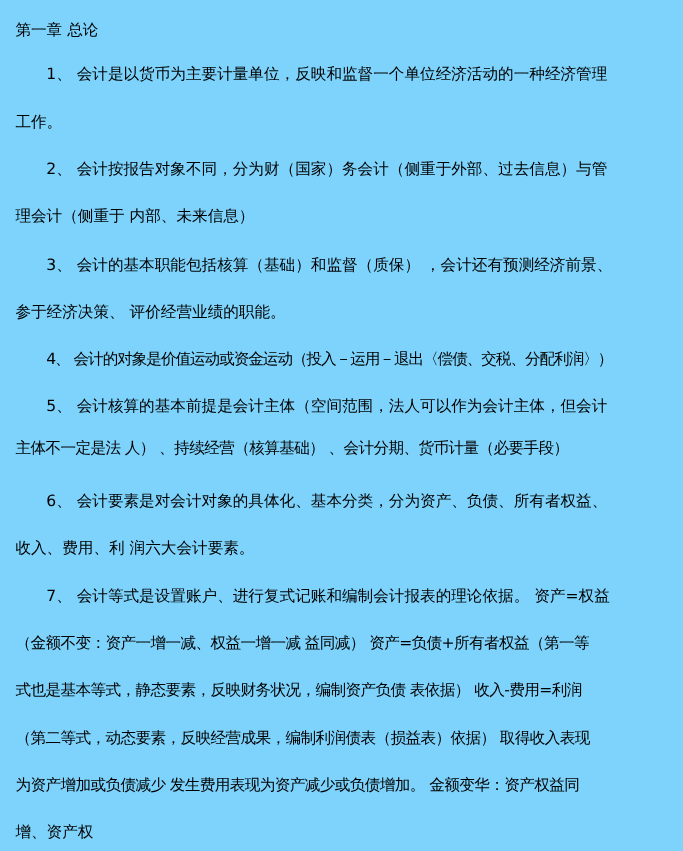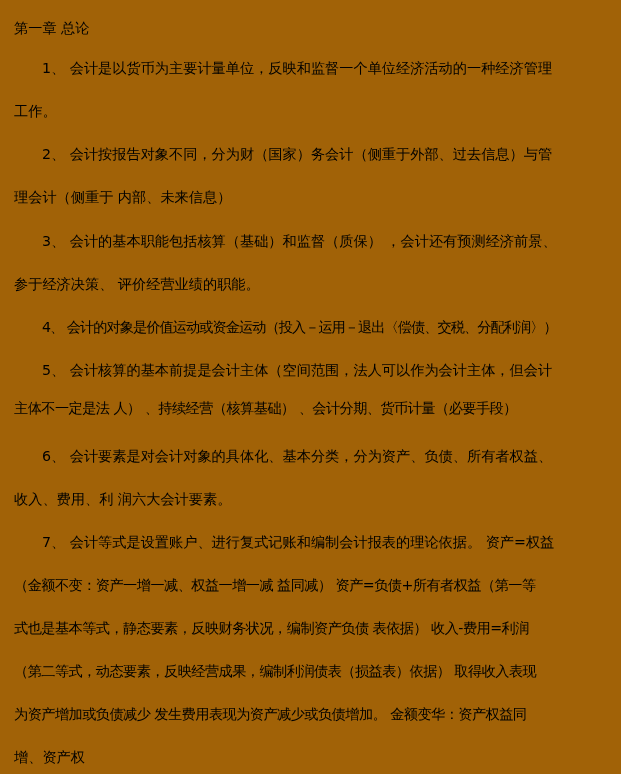--- a/index.html
+++ b/index.html
@@ -13,21 +13,21 @@
     height: 774px;
     overflow: hidden;
     font-family: "DejaVu Sans", "Liberation Sans", sans-serif;
     color: #000000;
     -webkit-font-smoothing: none;
   }
   #doc-page {
     position: relative;
     width: 621px;
     height: 774px;
-    background: #a16207;
+    background: #7dd3fc;
     box-sizing: border-box;
     padding: 0;
   }
   .doc-line {
     position: absolute;
     left: 0;
     width: 621px;
     white-space: nowrap;
     font-size: 14.2px;
     line-height: 20px;

